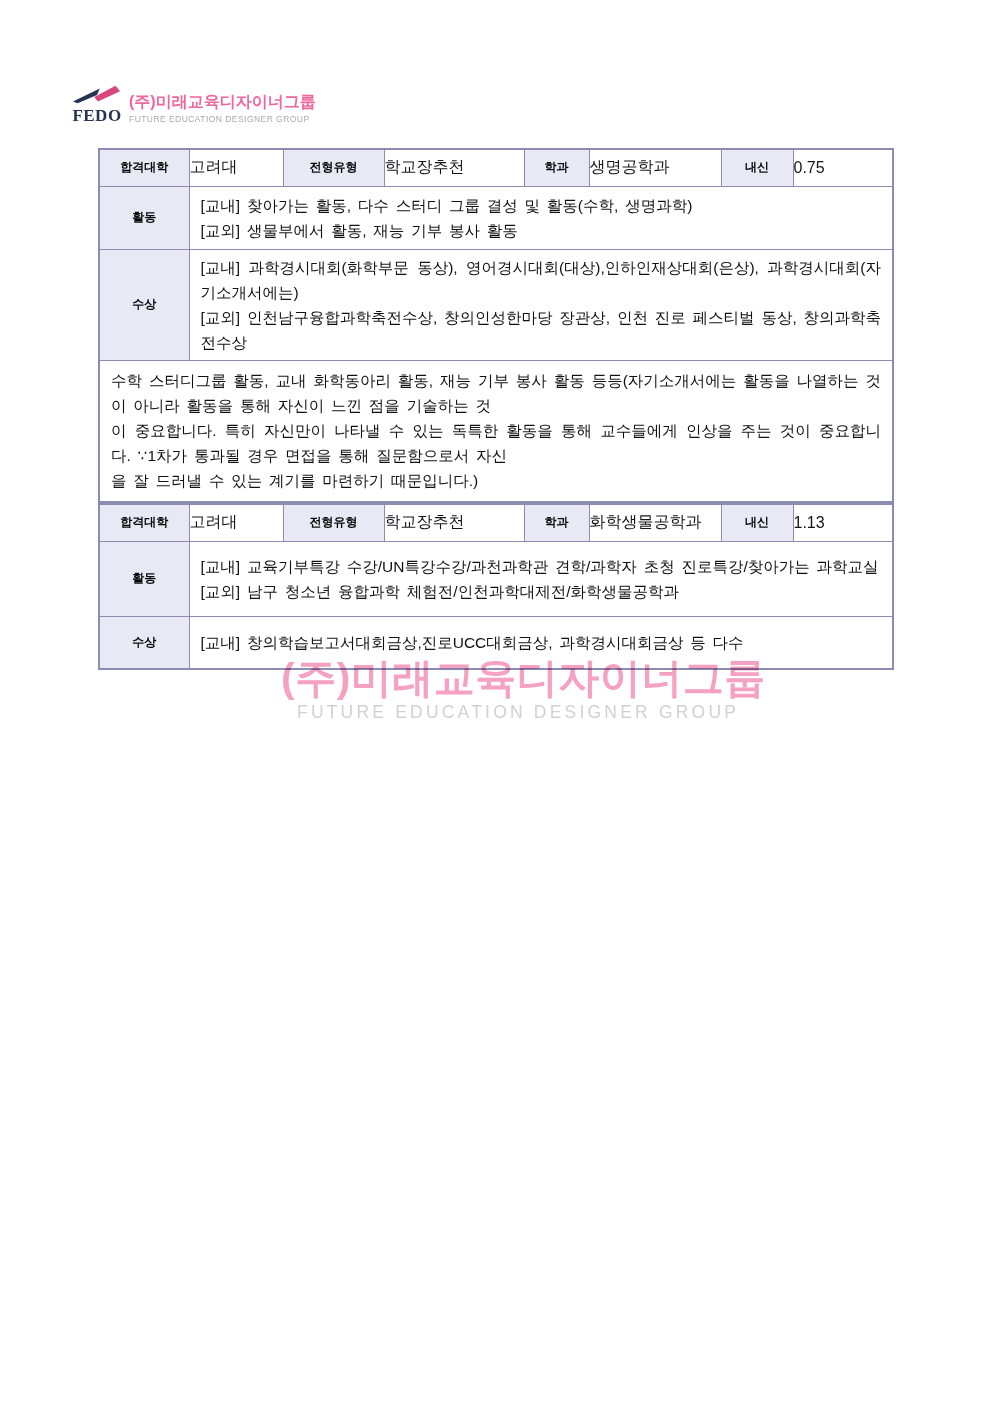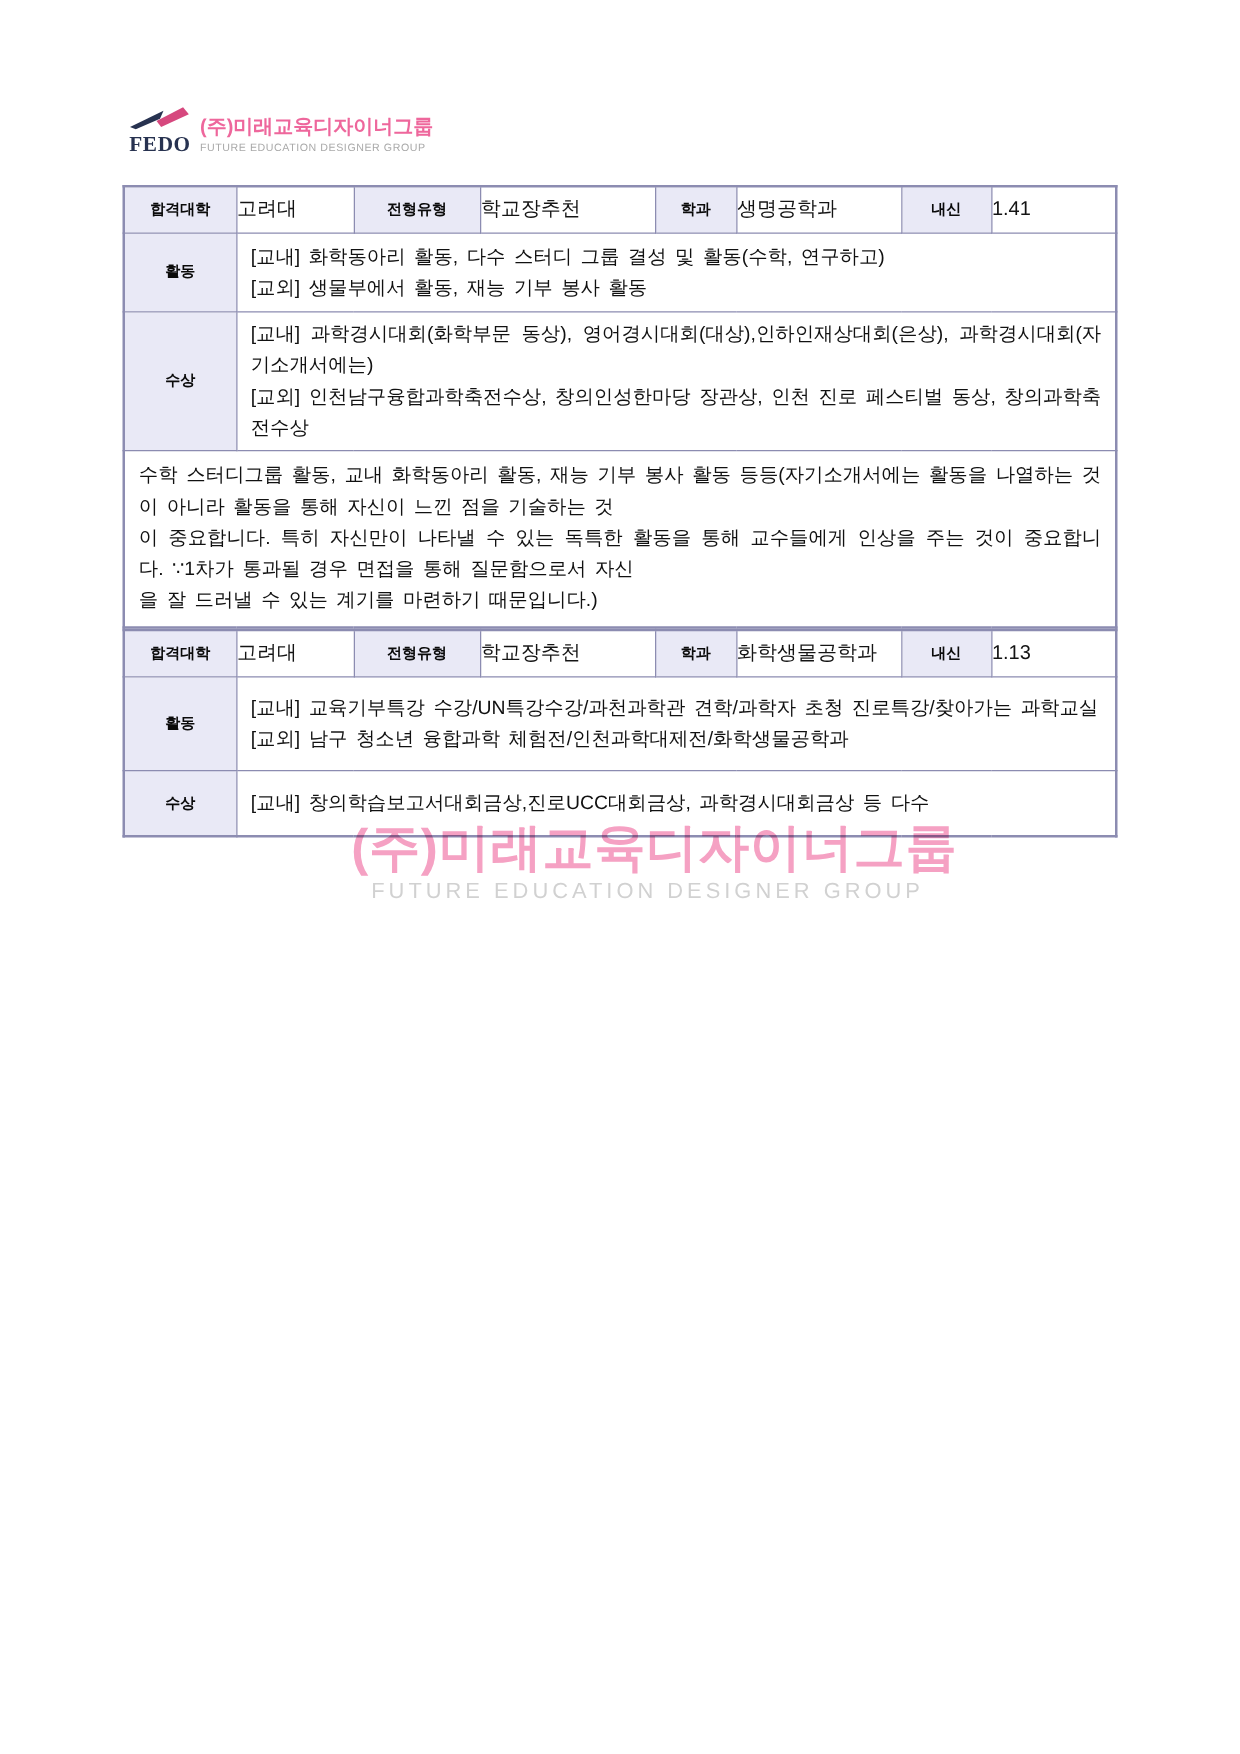--- a/index.html
+++ b/index.html
@@ -9,21 +9,21 @@
     width: 992px;
     height: 1403px;
     background: #ffffff;
     font-family: "Liberation Sans", "DejaVu Sans", sans-serif;
     color: #141414;
     overflow: hidden;
     margin: 0 auto;
   }
 
   
-  .logo { position: absolute; left: 104px; top: 85px; display: flex; gap: 8px; align-items: center; }
+  .logo { position: absolute; left: 73px; top: 85px; display: flex; gap: 8px; align-items: flex-end; }
   .logo-left { display: flex; flex-direction: column; align-items: center; width: 48px; }
   .logo-mark { width: 48px; height: 21px; display: block; }
   .logo-brand {
     font-family: "Liberation Serif", "DejaVu Serif", serif;
     font-weight: 700; font-size: 17px; letter-spacing: 0.5px;
     color: var(--brand-navy); line-height: 1; margin-top: 1px;
   }
   .logo-right { margin-top: 8px; }
   .logo-kr { color: var(--brand-pink); font-weight: 700; font-size: 16px; line-height: 1.05; }
   .logo-en { color: #a9a9a9; font-size: 8.5px; letter-spacing: 0.45px; margin-top: 3px; white-space: nowrap; }
@@ -110,26 +110,26 @@
     </colgroup>
     <tbody>
         <tr class="row-head">
       <td class="lbl">합격대학</td>
       <td class="val">고려대</td>
       <td class="lbl">전형유형</td>
       <td class="val">학교장추천</td>
       <td class="lbl">학과</td>
       <td class="val">생명공학과</td>
       <td class="lbl">내신</td>
-      <td class="val">1.41</td>
+      <td class="val">0.75</td>
     </tr>
     <tr class="row-act">
       <td class="lbl">활동</td>
       <td class="content" colspan="7">
-        <div>[교내] 화학동아리 활동, 다수 스터디 그룹 결성 및 활동(수학, 연구하고)</div>
+        <div>[교내] 찾아가는 활동, 다수 스터디 그룹 결성 및 활동(수학, 생명과학)</div>
         <div>[교외] 생물부에서 활동, 재능 기부 봉사 활동</div>
       </td>
     </tr>
     <tr class="row-award">
       <td class="lbl">수상</td>
       <td class="content" colspan="7">
         <div>[교내] 과학경시대회(화학부문 동상), 영어경시대회(대상),인하인재상대회(은상), 과학경시대회(자기소개서에는)</div>
         <div>[교외] 인천남구융합과학축전수상, 창의인성한마당 장관상, 인천 진로 페스티벌 동상, 창의과학축전수상</div>
       </td>
     </tr>

